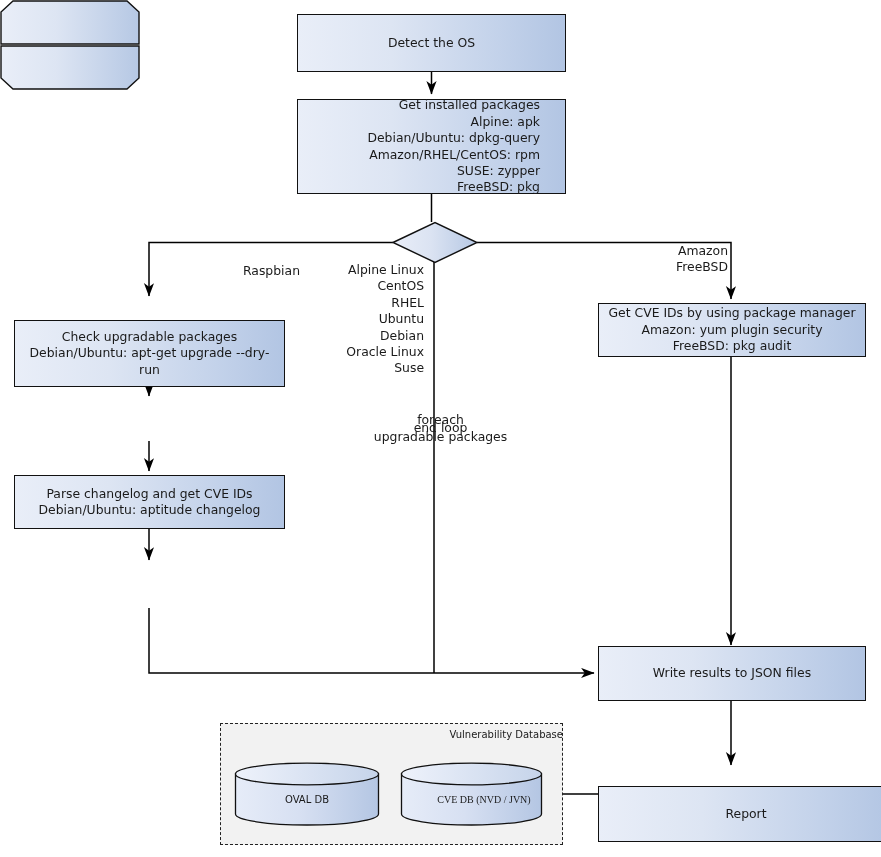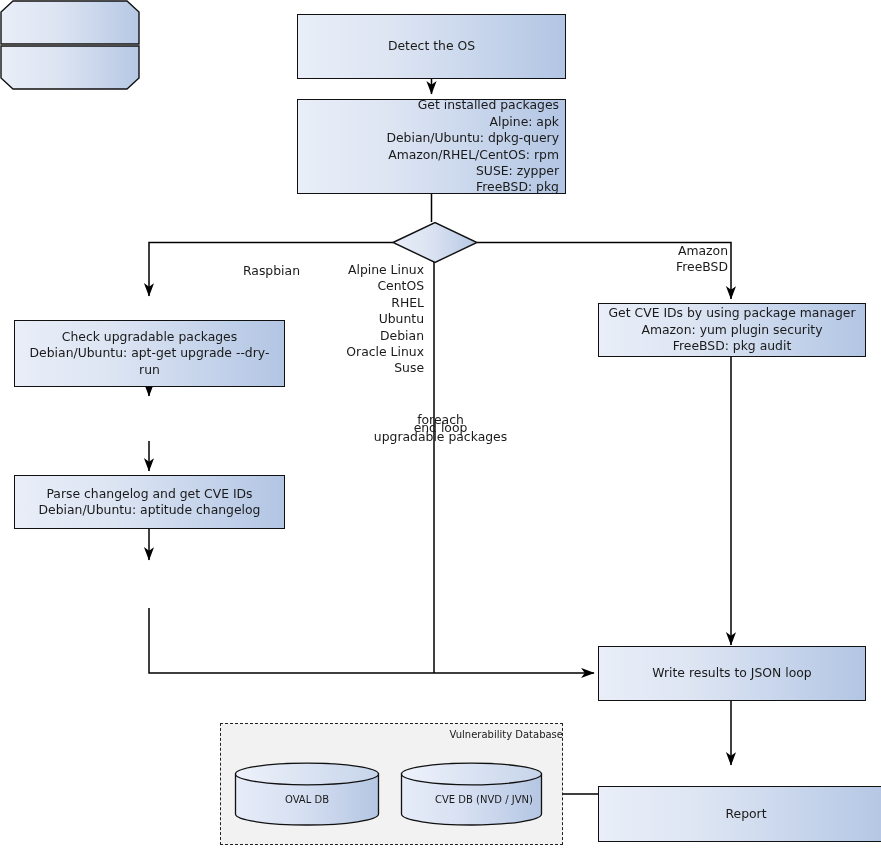--- a/index.html
+++ b/index.html
@@ -37,21 +37,21 @@
     font-size: 12.4px;
     line-height: 1.32;
     text-align: center;
     white-space: pre-line;
   }
   .node .txt {
     display: block;
     padding: 0 6px;
     white-space: pre-line;
   }
-  .align-right .txt { text-align: right; width: 100%; padding-right: 6px; }
+  .align-right .txt { text-align: right; width: 100%; padding-right: 25px; }
   .align-center .txt { text-align: center; }
 
   
   .loop-start {
     border: none;
     background: none;
   }
   .loop-start .shape {
     position: absolute;
     inset: 0;
@@ -145,21 +145,21 @@
       <path d="M149,608 L149,673 L594,673" marker-end="url(#arrow)"></path>
 
       <path d="M731,357 L731,645" marker-end="url(#arrow)"></path>
 
       <path d="M731,701 L731,765" marker-end="url(#arrow)"></path>
 
       <path d="M543,794 L598,794"></path>
     </g>
   </svg>
 
-  <div class="node align-center" style="left:297px; top:14px; width:269px; height:65px;">
+  <div class="node align-center" style="left:297px; top:14px; width:269px; height:58px;">
     <span class="txt">Detect the OS</span>
   </div>
 
   <div class="node align-right" style="left:297px; top:99px; width:269px; height:95px;">
     <span class="txt">Get installed packages
 Alpine: apk
 Debian/Ubuntu: dpkg-query
 Amazon/RHEL/CentOS: rpm
 SUSE: zypper
 FreeBSD: pkg</span>
@@ -230,21 +230,21 @@
     <span class="label">end loop</span>
   </div>
 
   <div class="node align-center" style="left:598px; top:303px; width:268px; height:54px;">
     <span class="txt">Get CVE IDs by using package manager
 Amazon: yum plugin security
 FreeBSD: pkg audit</span>
   </div>
 
   <div class="node align-center" style="left:598px; top:646px; width:268px; height:55px;">
-    <span class="txt">Write results to JSON loop</span>
+    <span class="txt">Write results to JSON files</span>
   </div>
 
   <div class="node align-center" style="left:598px; top:786px; width:296px; height:56px;">
     <span class="txt">Report</span>
   </div>
 
   <div class="group-box" style="left:220px; top:723px; width:343px; height:122px;"></div>
 
   <div class="group-title" style="left:263px; top:729px; width:300px;">Vulnerability Database</div>
 
@@ -260,21 +260,21 @@
           <stop offset="0%" stop-color="#eef2fb"></stop>
           <stop offset="100%" stop-color="#c6d4ea"></stop>
         </linearGradient>
       </defs>
       <path d="M1.5,12 L1.5,52 A71.5,11 0 0 0 144.5,52 L144.5,12 Z" fill="url(#gcylA)" stroke="#111111" stroke-width="1.3"></path>
       <ellipse cx="73" cy="12" rx="71.5" ry="10.8" fill="url(#gcylTopA)" stroke="#111111" stroke-width="1.3"></ellipse>
     </svg>
     <span class="cyl-label" style="top:32px;">OVAL DB</span>
   </div>
 
-  <div class="cyl" style="left:400px; top:762px; width:168px; height:64px;">
+  <div class="cyl" style="left:400px; top:762px; width:168px; height:64px;font-family:Liberation Serif, serif;">
     <svg width="143" height="64" viewBox="0 0 143 64">
       <defs>
         <linearGradient id="gcylB" x1="0" y1="0" x2="1" y2="0">
           <stop offset="0%" stop-color="#e6ecf8"></stop>
           <stop offset="45%" stop-color="#d7e0f2"></stop>
           <stop offset="100%" stop-color="#b4c6e3"></stop>
         </linearGradient>
         <linearGradient id="gcylTopB" x1="0" y1="0" x2="1" y2="0">
           <stop offset="0%" stop-color="#eef2fb"></stop>
           <stop offset="100%" stop-color="#c6d4ea"></stop>

